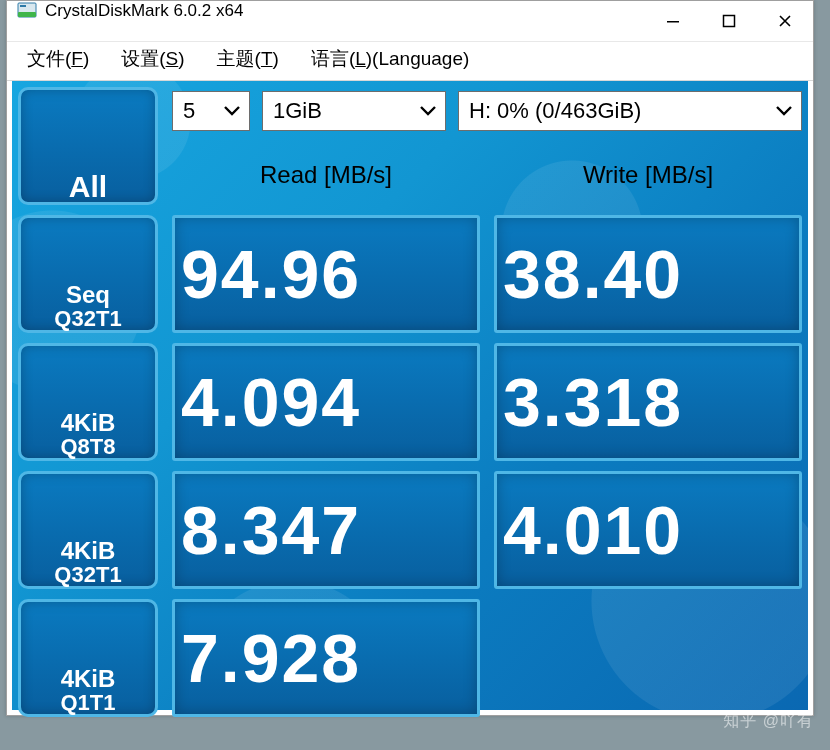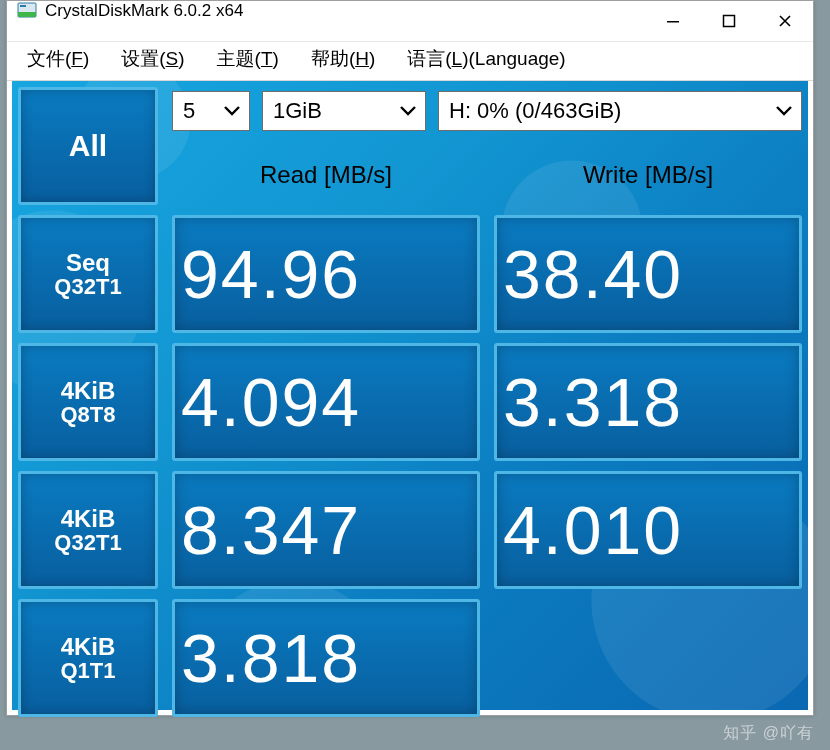--- a/index.html
+++ b/index.html
@@ -103,41 +103,41 @@
     font-size: 22px;
     color: #000;
     position: relative;
     height: 40px;
     margin-top: 4px;
   }
   .selectbox .caret {
     margin-left: auto;
   }
   .sel-count { width: 78px; }
-  .sel-size  { width: 164px; }
+  .sel-size  { width: 184px; }
   .sel-drive { flex: 1; }
   
   .hdr {
     display: flex;
     align-items: center;
     justify-content: center;
     font-size: 24px;
     font-weight: 400;
     color: #000;
   }
   
   .sidebtn {
     background: linear-gradient(180deg, #0a7ac0 0%, #085f9f 100%);
     border: 3px solid #4fb7e6;
-    border-radius: 3px;
+    border-radius: 10px;
     box-sizing: border-box;
     display: flex;
     flex-direction: column;
     align-items: center;
-    justify-content: center;
+    justify-content: flex-end;
     color: #fff;
     text-align: center;
     font-weight: 700;
     line-height: 1.05;
     box-shadow: inset 0 0 12px rgba(0,0,0,0.25);
   }
   .sidebtn.all {
     grid-row: 1 / 3;
     font-size: 30px;
   }
@@ -147,33 +147,33 @@
   .cell {
     background: linear-gradient(180deg, #0a7ac0 0%, #085f9f 100%);
     border: 3px solid #4fb7e6;
     border-radius: 3px;
     box-sizing: border-box;
     display: flex;
     align-items: center;
     justify-content: flex-start;
     padding: 0 0 0 6px;
     color: #fff;
-    font-weight: 400;
+    font-weight: 700;
     font-size: 68px;
     letter-spacing: 2px;
     line-height: 1;
     box-shadow: inset 0 0 14px rgba(0,0,0,0.25);
     white-space: nowrap;
     overflow: hidden;
   }
   .caret svg { display:block; }
   .watermark {
     position: absolute;
     right: 16px;
-    bottom: 6px;
+    bottom: 18px;
     color: rgba(255,255,255,0.55);
     font-size: 16px;
     letter-spacing: 1px;
     pointer-events: none;
   }
 </style>
 </head>
 <body>
 
 <div class="window">
@@ -206,23 +206,20 @@
 
   <div class="menubar">
     <div class="menuitem">
       <span>文件</span>(<u>F</u>)
     </div>
     <div class="menuitem">
       <span>设置</span>(<u>S</u>)
     </div>
     <div class="menuitem">
       <span>主题</span>(<u>T</u>)
-    </div>
-    <div class="menuitem">
-      <span>帮助</span>(<u>H</u>)
     </div>
     <div class="menuitem">
       <span>语言</span>(<u>L</u>)<span>(Language)</span>
     </div>
   </div>
 
   <div class="client">
     <div class="grid">
 
       <div class="sidebtn all">
@@ -277,19 +274,19 @@
         <span class="l1">4KiB</span>
         <span class="l2">Q32T1</span>
       </div>
       <div class="cell">8.347</div>
       <div class="cell">4.010</div>
 
       <div class="sidebtn">
         <span class="l1">4KiB</span>
         <span class="l2">Q1T1</span>
       </div>
-      <div class="cell">3.818</div>
+      <div class="cell">7.928</div>
 
     </div>
   </div>
 </div>
 
 <div class="watermark">知乎 @吖有</div>
 
 </body></html>

